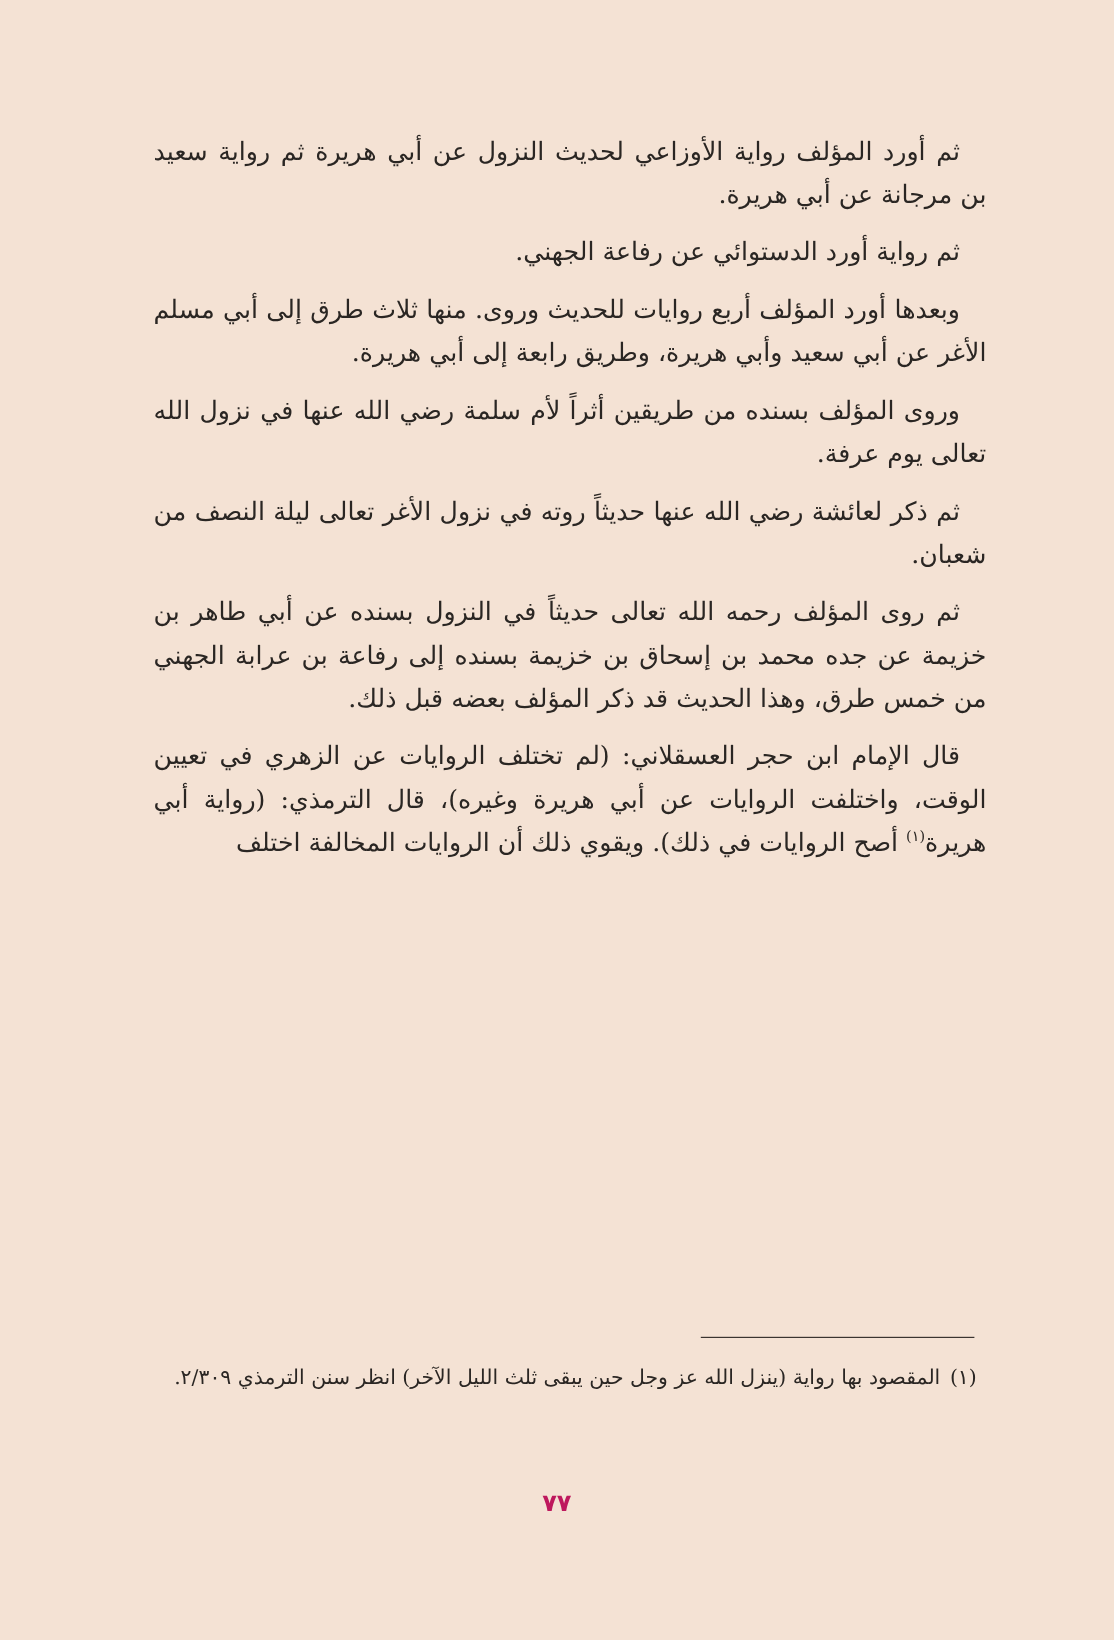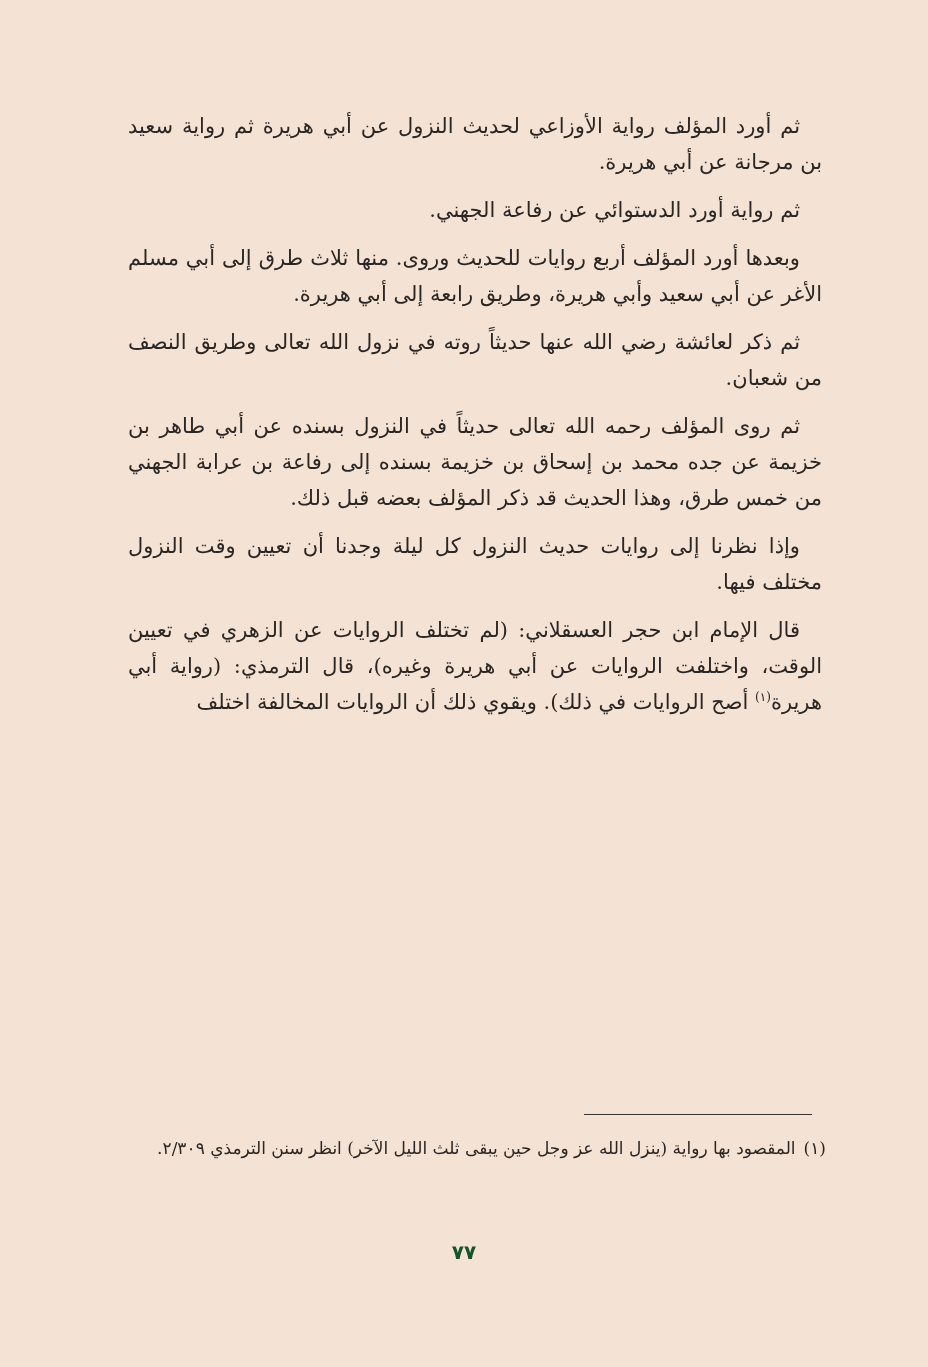--- a/index.html
+++ b/index.html
@@ -39,21 +39,21 @@
   .footnote-rule {
     position: absolute;
     right: 116px;
     top: 1114px;
     width: 228px;
     height: 0;
     border-top: 1.5px solid #3a3430;
   }
   .footnotes {
     position: absolute;
-    left: 132px;
+    left: 120px;
     top: 1132px;
     width: 694px;
     direction: rtl;
   }
   .footnote {
     font-size: 17px;
     line-height: 32px;
     margin: 0;
     text-align: justify;
     text-align-last: right;
@@ -63,34 +63,34 @@
   }
   .page-number {
     position: absolute;
     left: 0;
     width: 928px;
     top: 1240px;
     text-align: center;
     font-family: "DejaVu Sans", sans-serif;
     font-size: 20px;
     font-weight: bold;
-    color: #14532d;
+    color: #be185d;
     direction: rtl;
   }
 </style>
 </head>
 <body>
 
 <div class="page">
   <p class="para">ثم أورد المؤلف رواية الأوزاعي لحديث النزول عن أبي هريرة ثم رواية سعيد بن مرجانة عن أبي هريرة.</p>
   <p class="para">ثم رواية أورد الدستوائي عن رفاعة الجهني.</p>
   <p class="para">وبعدها أورد المؤلف أربع روايات للحديث وروى. منها ثلاث طرق إلى أبي مسلم الأغر عن أبي سعيد وأبي هريرة، وطريق رابعة إلى أبي هريرة.</p>
-  <p class="para">ثم ذكر لعائشة رضي الله عنها حديثاً روته في نزول الله تعالى وطريق النصف من شعبان.</p>
+  <p class="para">وروى المؤلف بسنده من طريقين أثراً لأم سلمة رضي الله عنها في نزول الله تعالى يوم عرفة.</p>
+  <p class="para">ثم ذكر لعائشة رضي الله عنها حديثاً روته في نزول الأغر تعالى ليلة النصف من شعبان.</p>
   <p class="para">ثم روى المؤلف رحمه الله تعالى حديثاً في النزول بسنده عن أبي طاهر بن خزيمة عن جده محمد بن إسحاق بن خزيمة بسنده إلى رفاعة بن عرابة الجهني من خمس طرق، وهذا الحديث قد ذكر المؤلف بعضه قبل ذلك.</p>
-  <p class="para">وإذا نظرنا إلى روايات حديث النزول كل ليلة وجدنا أن تعيين وقت النزول مختلف فيها.</p>
   <p class="para"><span>قال الإمام ابن حجر العسقلاني: (لم تختلف الروايات عن الزهري في تعيين الوقت، واختلفت الروايات عن أبي هريرة وغيره)، قال الترمذي: (رواية أبي هريرة</span><sup class="fn-ref">(١)</sup><span> أصح الروايات في ذلك). ويقوي ذلك أن الروايات المخالفة اختلف</span></p>
 </div>
 
 <div class="footnote-rule"></div>
 
 <div class="footnotes">
   <p class="footnote"><span class="fn-num">(١)</span><span>المقصود بها رواية (ينزل الله عز وجل حين يبقى ثلث الليل الآخر) انظر سنن الترمذي ٢/٣٠٩.</span></p>
 </div>
 
 <div class="page-number">٧٧</div>

